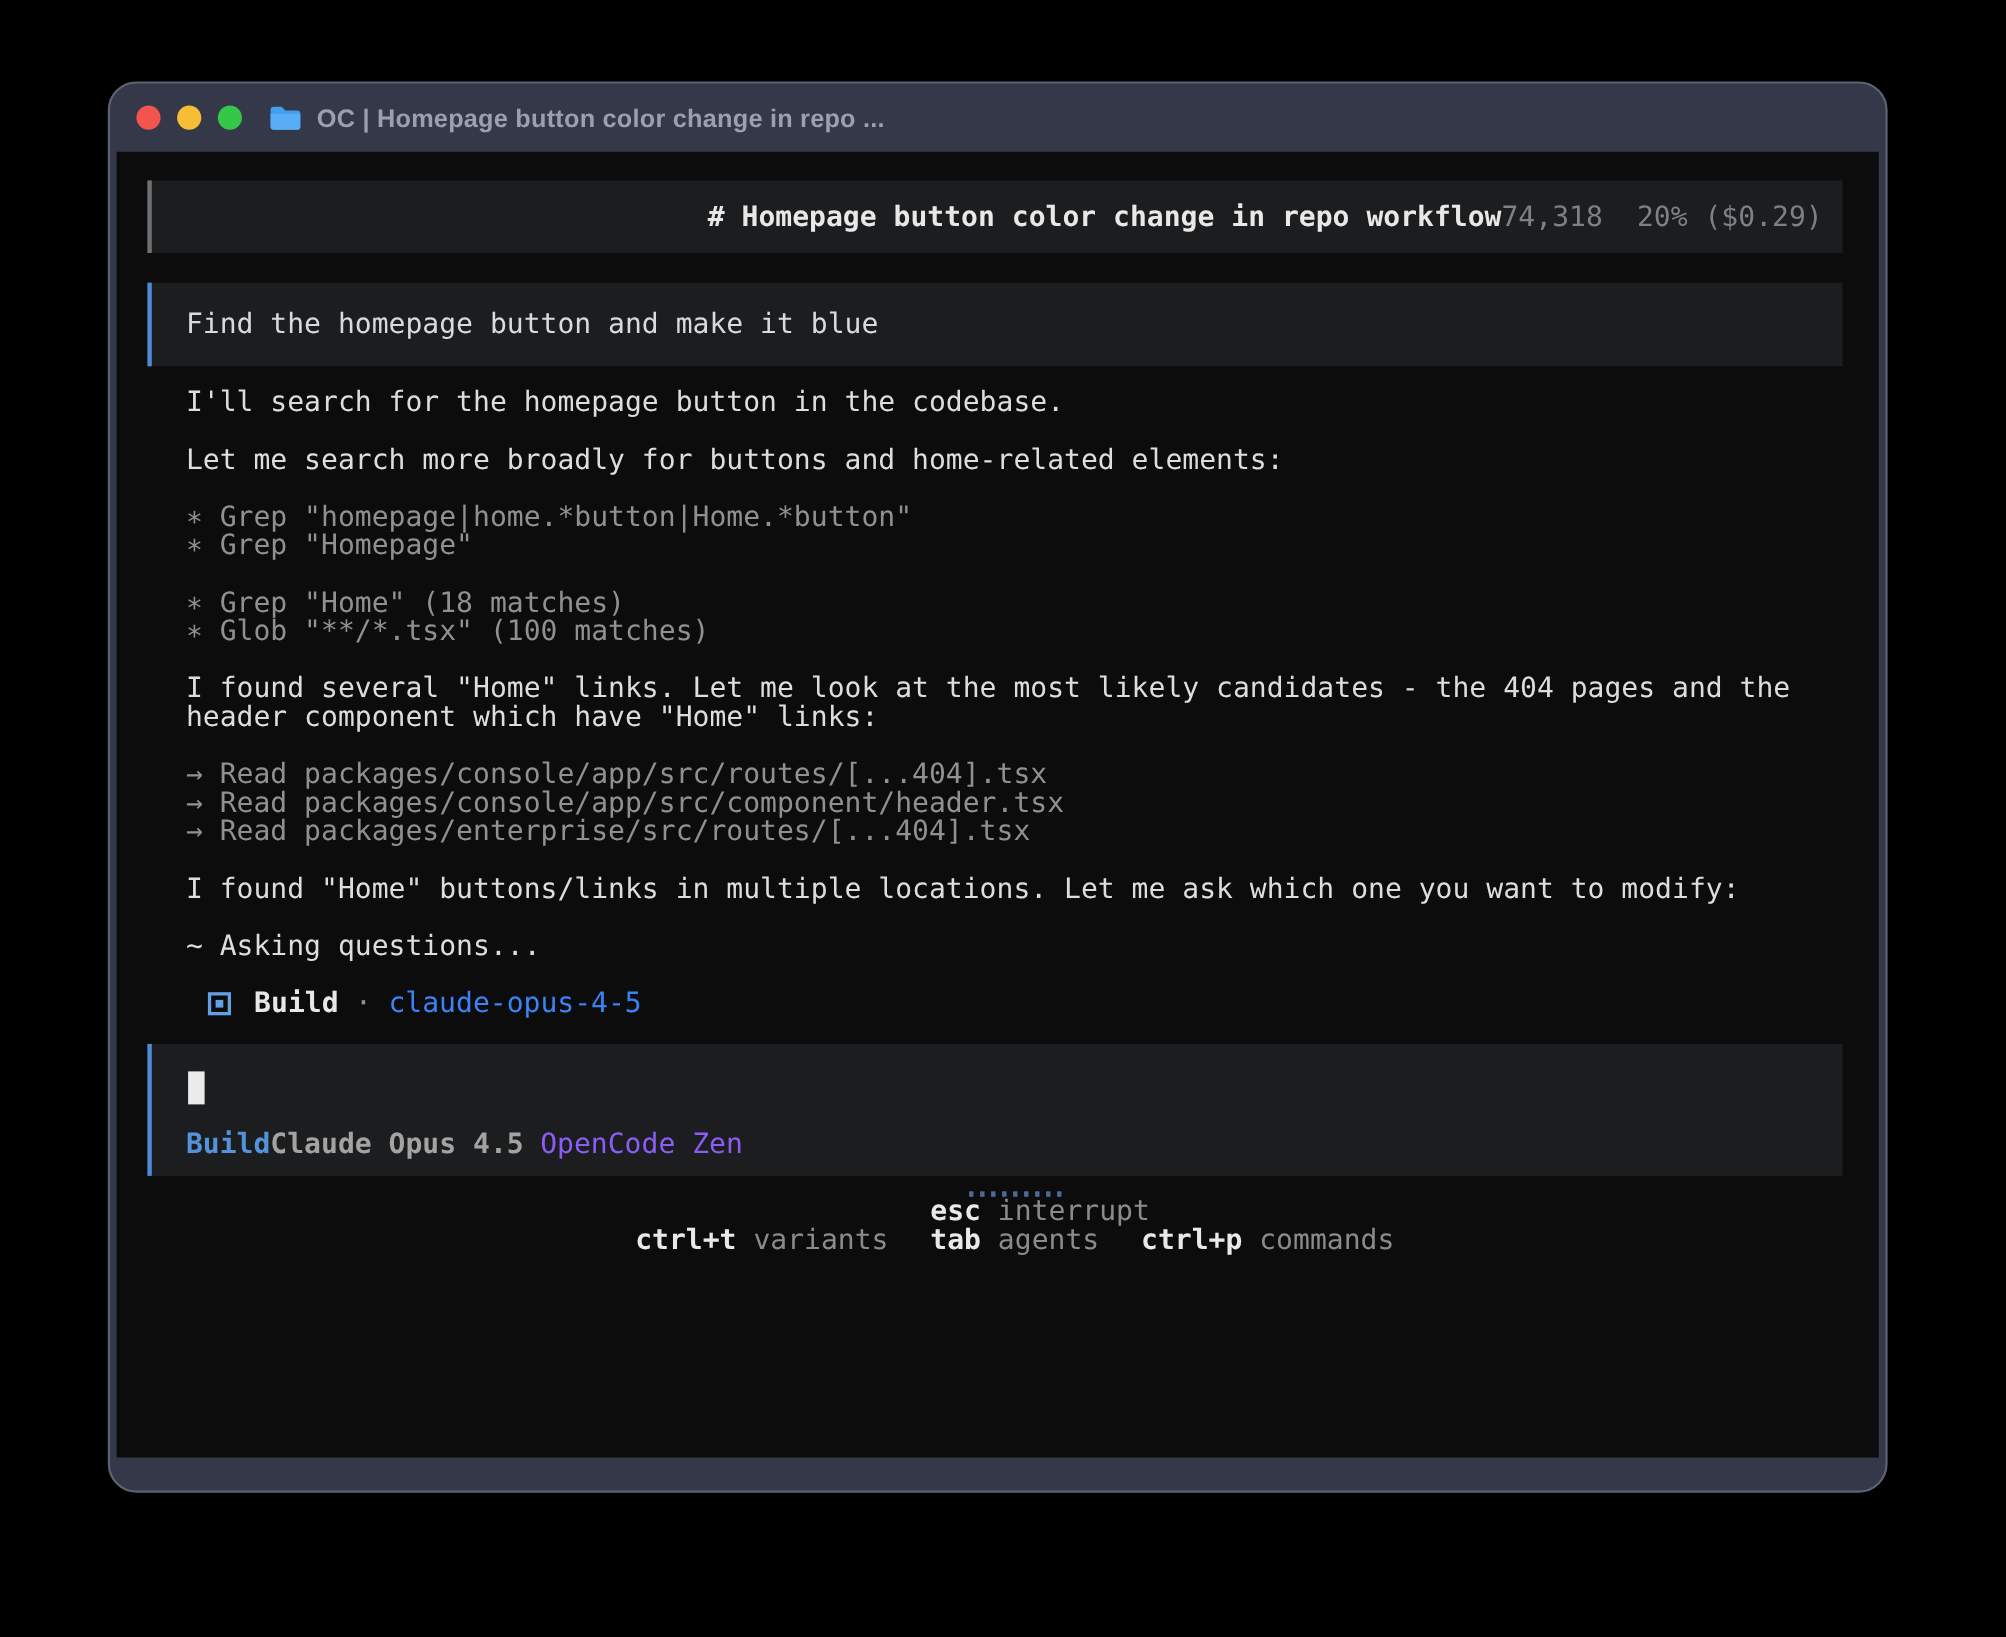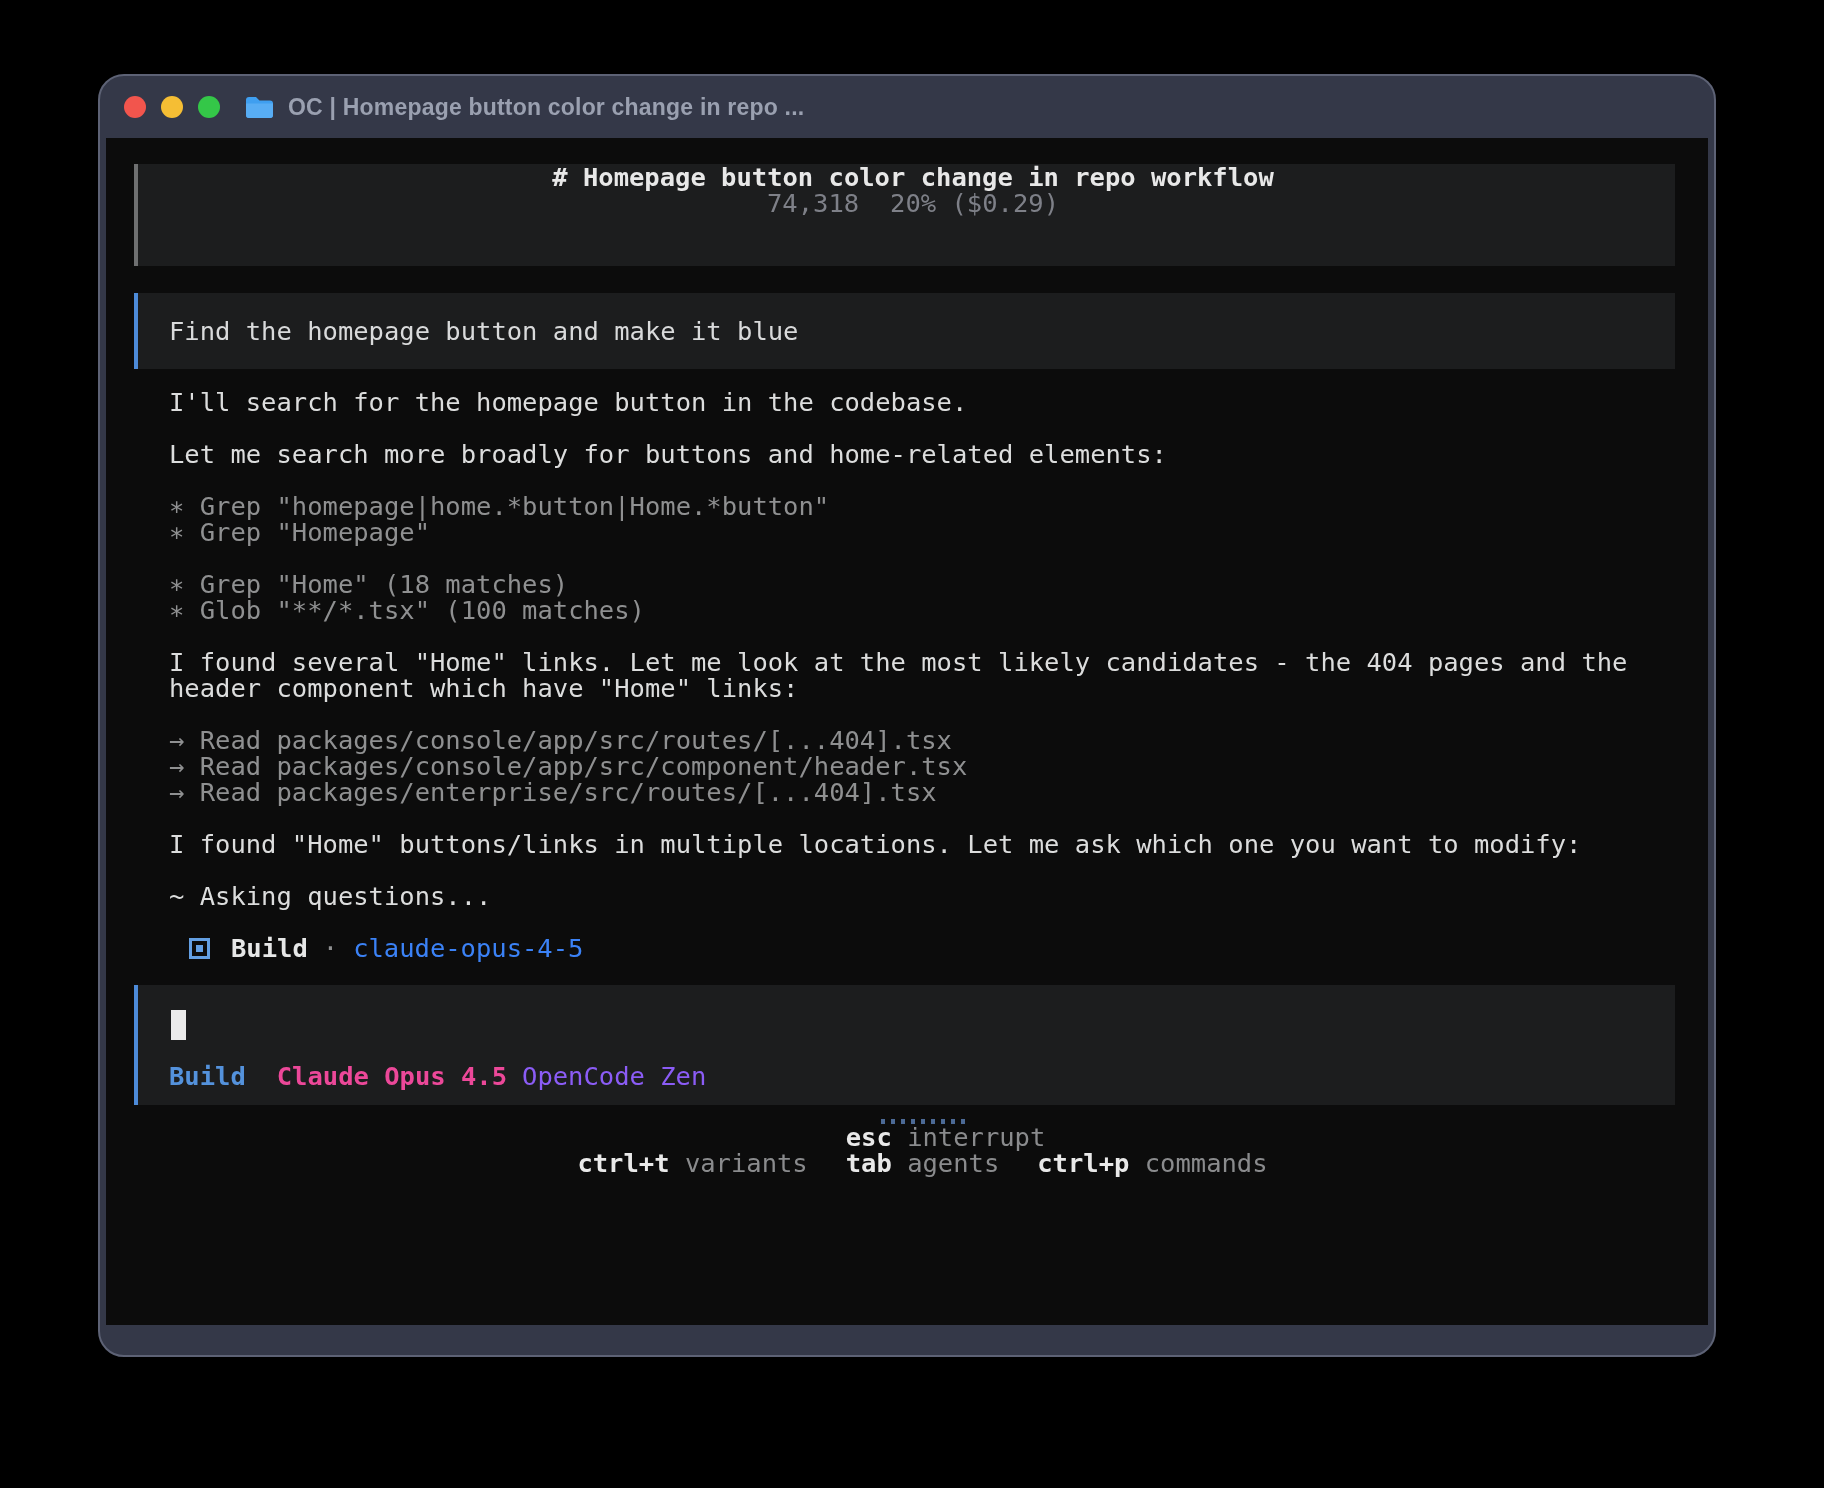--- a/index.html
+++ b/index.html
@@ -32,22 +32,22 @@
     overflow:hidden;
   }
   .bottombar { flex:0 0 30px; }
 
   .term { font-size:25.5px; line-height:26px; }
 
   .block {
     margin:0 33px 0 28px; background:#1c1d1e; border-left:4px solid #6f7071;
   }
   .block.header-block {
-    margin-top:26px; height:102px; display:flex; align-items:center;
-    justify-content:flex-start; padding:0 18px 0 31px;flex-direction:column;
+    margin-top:26px; height:66px; display:flex; align-items:center;
+    justify-content:flex-end; padding:0 18px 0 31px;
   }
   .header-title { color:#e8e8e8; font-weight:700; white-space:pre; }
   .header-stats { color:#7e8088; white-space:pre; display:flex; gap:31px; }
 
   .block.user-block {
     margin-top:27px; height:76px; display:flex; align-items:center;
     border-left-color:#4d8bd9; padding-left:31px;
   }
   .user-text { color:#d9dadb; white-space:pre; }
 
@@ -68,21 +68,21 @@
   .agent-sep { color:#8f9091; margin:0 15px; }
   .agent-model { color:#3b82f6; }
 
   .block.input-block {
     margin-top:24px; border-left-color:#4d8bd9;
     padding:25px 0 16px 31px;
   }
   .cursor { display:block; width:15px; height:30px; background:#ebebeb; margin-left:2px; }
   .model-row { margin-top:23px; display:flex; align-items:baseline; }
   .model-mode { color:#5492dc; font-weight:700; }
-  .model-name { color:#ec4899; font-weight:700; margin-left:31px; }
+  .model-name { color:#a3a3a3; font-weight:700; }
   .model-provider { color:#8b5cf6; margin-left:15px; }
 
   .statusbar {
     margin:12px 32px 0 63px; display:flex; align-items:center; height:27px;flex-direction:column;
   }
   .spinner { display:flex; gap:6px; align-items:center; margin-top:2px; }
   .spinner .dot { width:4px; height:5px; background:#4c6a96; display:block; }
   .esc-hint { margin-left:46px; }
   .hint { white-space:pre; }
   .hint .key { color:#e9e9e9; font-weight:700; }

